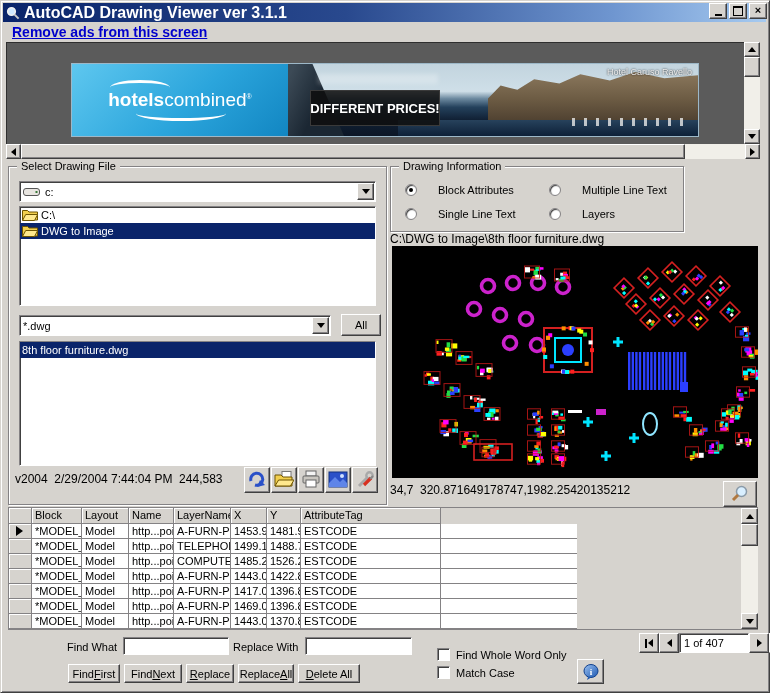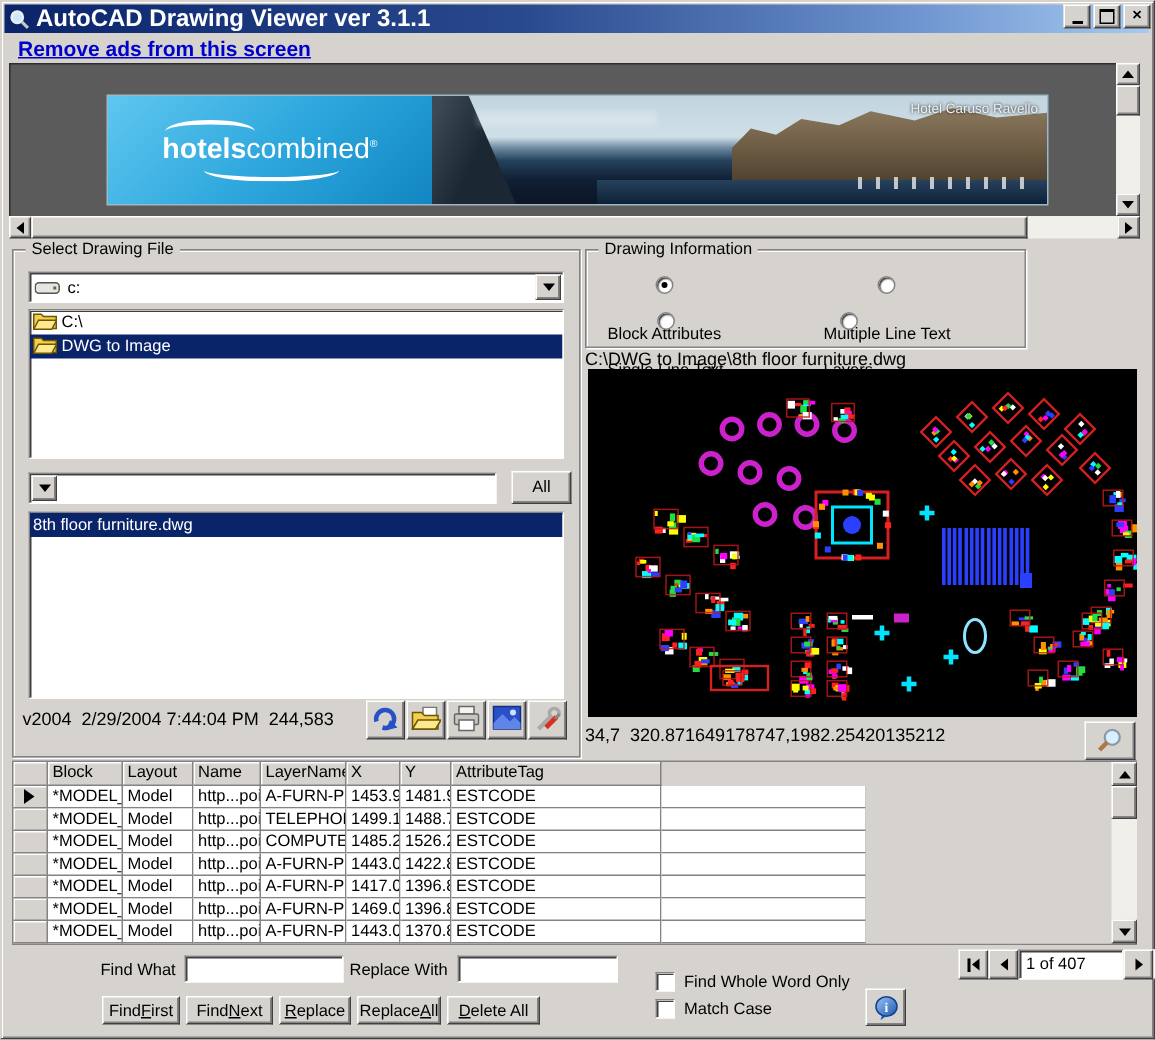--- a/index.html
+++ b/index.html
@@ -69,21 +69,21 @@
       border-color:#fff #404040 #404040 #fff;box-shadow:inset -1px -1px 0 #848284;
       display:flex;align-items:center;justify-content:center;box-sizing:border-box;}
   .listbox{overflow:hidden;}
   .list-item{height:16px;display:flex;align-items:center;gap:3px;padding-left:2px;white-space:nowrap;}
   .list-item.selected{background:#0a246a;color:#fff;}
   .btn{background:#d6d3ce;border:1px solid;border-color:#fff #404040 #404040 #fff;
       box-shadow:inset -1px -1px 0 #848284;display:flex;align-items:center;justify-content:center;
       font-size:11px;box-sizing:border-box;cursor:default;}
   .btn u{text-decoration:underline;}
   
-  .radio-row{position:absolute;display:flex;align-items:center;gap:21px;flex-direction:column;}
+  .radio-row{position:absolute;display:flex;align-items:center;gap:21px;}
   .radio{width:12px;height:12px;border-radius:50%;background:#fff;border:1px solid #848284;
       box-shadow:inset 1px 1px 1px #404040;position:relative;box-sizing:border-box;}
   .radio.checked::after{content:'';position:absolute;left:3px;top:3px;width:4px;height:4px;border-radius:50%;background:#000;}
   .checkbox{width:13px;height:13px;background:#fff;border:1px solid;border-color:#848284 #fff #fff #848284;
       box-shadow:inset 1px 1px 0 #404040;box-sizing:border-box;}
   .check-row{position:absolute;display:flex;align-items:center;gap:6px;}
   
   .preview{left:392px;top:246px;width:366px;height:232px;background:#000;}
   .coord-text{left:390px;top:483px;white-space:pre;font-size:12px;}
   .path-text{left:390px;top:232px;font-size:12px;white-space:pre;}
@@ -141,20 +141,21 @@
         <span>hotels</span><span style="font-weight:normal;">combined</span><span class="logo-reg">®</span>
         <div class="logo-arc-bot"></div>
       </div>
     </div>
     <div class="ad-photo">
       <div class="cliff"></div>
       <div class="building"></div>
       <div class="pool"></div>
       <div class="chairs"></div>
       <div class="blur-text"></div>
+      <div class="price-box">DIFFERENT PRICES!</div>
       <div class="hotel-name">Hotel Caruso Ravello</div>
     </div>
   </div>
 </div>
 
 <div class="abs" style="left:744px;top:42px;width:16px;height:102px;">
   <div class="sb-btn abs" style="left:0;top:0;width:16px;height:15px;">
       <div class="tri tri-up"></div>
     </div>
   <div class="sb-track abs" style="left:0;top:15px;width:16px;height:72px;"></div>
@@ -201,20 +202,23 @@
       </div>
       <div class="list-item selected">
         <span><svg width="16" height="13" viewBox="0 0 16 13">
             <path d="M0.5 2.5h5l1.5 1.5h8.5v8h-15z" fill="#f2cf4e" stroke="#6e5500"></path>
             <path d="M0.5 12.5l3.2-6h12l-3.2 6z" fill="#ffe98e" stroke="#6e5500"></path>
           </svg></span>
         <span>DWG to Image</span>
       </div>
     </div>
   <div class="abs sunken combo" style="left:10px;top:148px;width:312px;height:21px;">
+    <span class="val">
+        <span>*.dwg</span>
+      </span>
     <span class="combo-arrow">
         <span class="tri tri-down"></span>
       </span>
   </div>
   <div class="abs btn" style="left:332px;top:147px;width:40px;height:22px;">All</div>
   <div class="abs sunken listbox" style="left:10px;top:174px;width:357px;height:125px;">
       <div class="list-item selected">
         <span>8th floor furniture.dwg</span>
       </div>
     </div>

